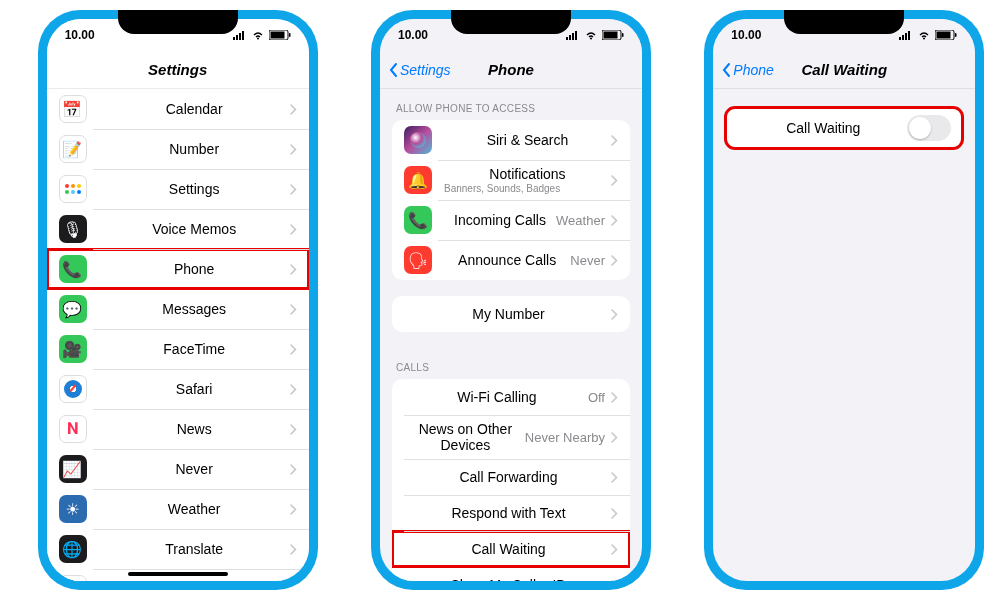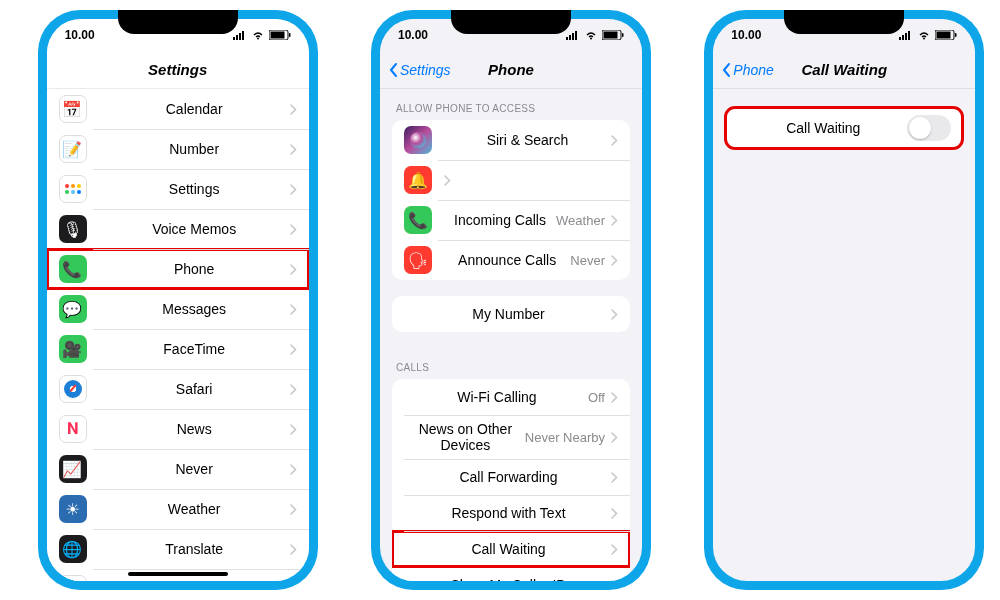--- a/index.html
+++ b/index.html
@@ -274,20 +274,24 @@
             </div>
     <div class="row-body">
               <span class="row-label">Siri &amp; Search</span>
             </div>
     <svg class="chevron" width="7" height="11">
               <path d="M1 1 L5.5 5.5 L1 10" stroke="#c7c7cc" stroke-width="1.6" fill="none" stroke-linecap="round"></path>
             </svg>
   </div>
           <div class="row">
     <div class="row-icon ic-notif">🔔</div>
+    <div class="row-body">
+              <span class="row-label">Notifications</span>
+              <span class="row-sub">Banners, Sounds, Badges</span>
+            </div>
     <svg class="chevron" width="7" height="11">
               <path d="M1 1 L5.5 5.5 L1 10" stroke="#c7c7cc" stroke-width="1.6" fill="none" stroke-linecap="round"></path>
             </svg>
   </div>
           <div class="row">
     <div class="row-icon ic-inc">📞</div>
     <div class="row-body">
               <span class="row-label">Incoming Calls</span>
             </div>
     <span class="row-detail">Weather</span>

